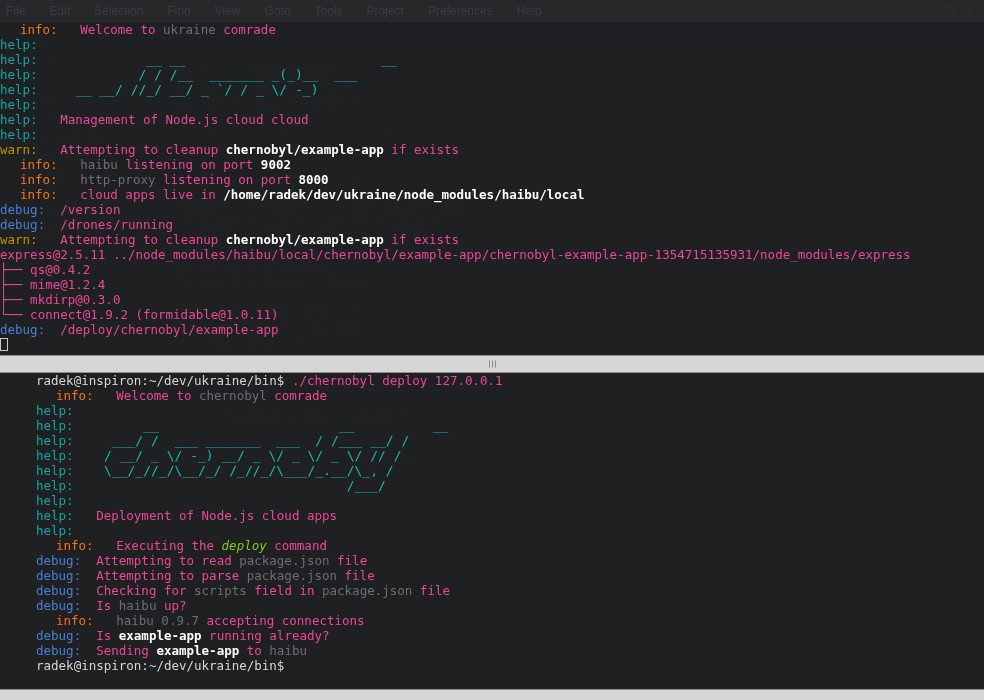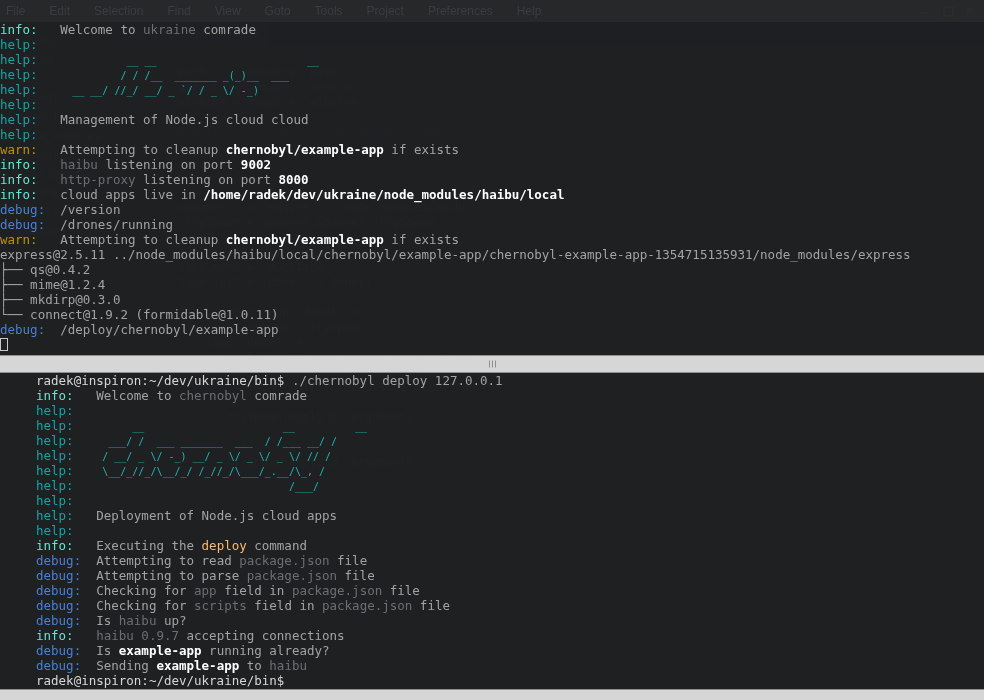--- a/index.html
+++ b/index.html
@@ -60,30 +60,30 @@
 
   .splitter{flex:0 0 16px;height:16px;background:#d6d6d6;border-top:1px solid #8e8e8e;
     border-bottom:1px solid #8e8e8e;position:relative;z-index:3;}
   .splitter .grip{position:absolute;left:50%;top:50%;transform:translate(-50%,-50%);
     width:14px;height:7px;display:flex;gap:2px;justify-content:center;}
   .splitter .grip i{width:1px;height:7px;background:#8e8e8e;display:block;}
   .botbar{flex:0 0 10px;height:10px;background:#d6d6d6;border-top:1px solid #8e8e8e;position:relative;z-index:3;}
 
   .line{white-space:pre;font-size:12.5px;line-height:15px;height:15px;color:#d7d7d7;letter-spacing:0;}
   .lv{display:inline-block;}
-  .lv-info{color:#5eead4;}
+  .lv-info{color:#f97316;margin-left:20px;}
   .lv-help{color:#18a2a2;}
   .lv-warn{color:#bb9400;}
   .lv-debug{color:#4a7fd4;}
   .dim{color:#6b6f72;}
   .b{font-weight:bold;color:#ffffff;}
-  .art{color:#1fb5b5;white-space:pre;font-size:10px;line-height:15px;height:15px;}
+  .art{color:#1fb5b5;white-space:pre;font-size:13px;line-height:15px;height:15px;}
   .ok{color:#7db832;font-weight:bold;}
-  .magenta{color:#fdba74;}
-  .plain{color:#a3a3a3;}
+  .magenta{color:#84cc16;font-style:italic;}
+  .plain{color:#ec4899;}
   .cursor-hollow{display:inline-block;width:8px;height:13px;border:1px solid #c9c9c9;
     box-sizing:border-box;vertical-align:-2px;}
   .prompt{color:#d7d7d7;}
 </style>
 </head>
 <body>
 
 <div class="window">
 
   <div class="titlebar">
@@ -212,21 +212,20 @@
         <div class="line"><span class="lv lv-help">help:   </span><span class="art">  ___/ /  ___ _______  ___  / /___ __/ / </span></div>
         <div class="line"><span class="lv lv-help">help:   </span><span class="art"> / __/ _ \/ -_) __/ _ \/ _ \/ _ \/ // /  </span></div>
         <div class="line"><span class="lv lv-help">help:   </span><span class="art"> \__/_//_/\__/_/ /_//_/\___/_.__/\_, /   </span></div>
         <div class="line"><span class="lv lv-help">help:   </span><span class="art">                                /___/    </span></div>
         <div class="line"><span class="lv lv-help">help:   </span></div>
         <div class="line"><span class="lv lv-help">help:   </span><span class="plain">Deployment of Node.js cloud apps</span></div>
         <div class="line"><span class="lv lv-help">help:   </span></div>
         <div class="line"><span class="lv lv-info">info:   </span><span class="plain">Executing the </span><span class="magenta">deploy</span><span class="plain"> command</span></div>
         <div class="line"><span class="lv lv-debug">debug:  </span><span class="plain">Attempting to read </span><span class="dim">package.json</span><span class="plain"> file</span></div>
         <div class="line"><span class="lv lv-debug">debug:  </span><span class="plain">Attempting to parse </span><span class="dim">package.json</span><span class="plain"> file</span></div>
-        <div class="line"><span class="lv lv-debug">debug:  </span><span class="plain">Checking for </span><span class="dim">app</span><span class="plain"> field in </span><span class="dim">package.json</span><span class="plain"> file</span></div>
         <div class="line"><span class="lv lv-debug">debug:  </span><span class="plain">Checking for </span><span class="dim">scripts</span><span class="plain"> field in </span><span class="dim">package.json</span><span class="plain"> file</span></div>
         <div class="line"><span class="lv lv-debug">debug:  </span><span class="plain">Is </span><span class="dim">haibu</span><span class="plain"> up?</span></div>
         <div class="line"><span class="lv lv-info">info:   </span><span class="dim">haibu 0.9.7</span><span class="plain"> accepting connections</span></div>
         <div class="line"><span class="lv lv-debug">debug:  </span><span class="plain">Is </span><span class="b">example-app</span><span class="plain"> running already?</span></div>
         <div class="line"><span class="lv lv-debug">debug:  </span><span class="plain">Sending </span><span class="b">example-app</span><span class="plain"> to </span><span class="dim">haibu</span></div>
         <div class="line"><span class="prompt">radek@inspiron:~/dev/ukraine/bin$</span></div>
       </div>
   </div>
 
   <div class="botbar"></div>

